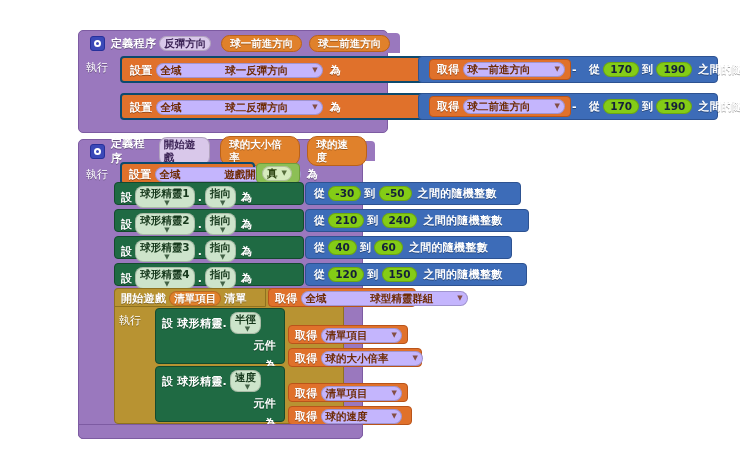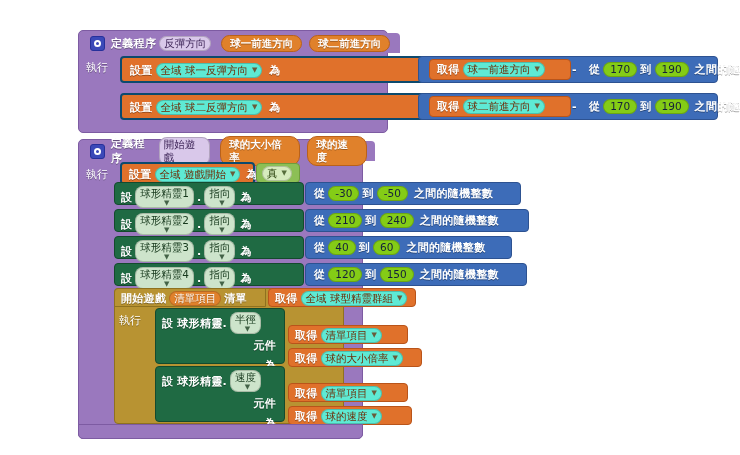--- a/index.html
+++ b/index.html
@@ -36,34 +36,34 @@
     letter-spacing: .3px;
     text-shadow: 0 1px 0 rgba(0,0,0,.35);
   }
   .field {
     display: inline-flex;
     align-items: center;
     background: #ffffff;
     border-radius: 8px;
     padding: 1px 5px;
     margin: 0 3px;
-    font-weight: normal;
+    font-weight: bold;
     font-size: 10.5px;
     line-height: 13px;
     text-shadow: none;
     box-shadow: inset 0 0 0 1px rgba(0,0,0,.18);
   }
   .field .caret {
     margin-left: 4px;
     font-size: 7px;
     line-height: 7px;
     opacity: .75;
   }
   
-  .f-orange { background: #5eead4; color: #6e2c07; }
+  .f-orange { background: #c4b5fd; color: #6e2c07; gap: 20px; }
   .f-green  { background: #cde4cb; color: #16381c; flex-direction: column; }
   .f-num    { background: #84cc16; color: #14203a; border-radius: 9px; padding: 1px 7px; }
   .f-purple { background: #d9c8ea; color: #3d2457; }
   .f-lgreen { background: #d7ebbe; color: #2c4410; }
 
   
   .c-purple { background: #9a78be; border: 1px solid #7d5ba2; }
   .c-orange { background: #e0712b; border: 2px solid #0c4a6e; }
   .c-blue   { background: #3d6cb8; border: 1px solid #2d5291; }
   .c-green  { background: #1f6a43; border: 1px solid #144a2e; }

